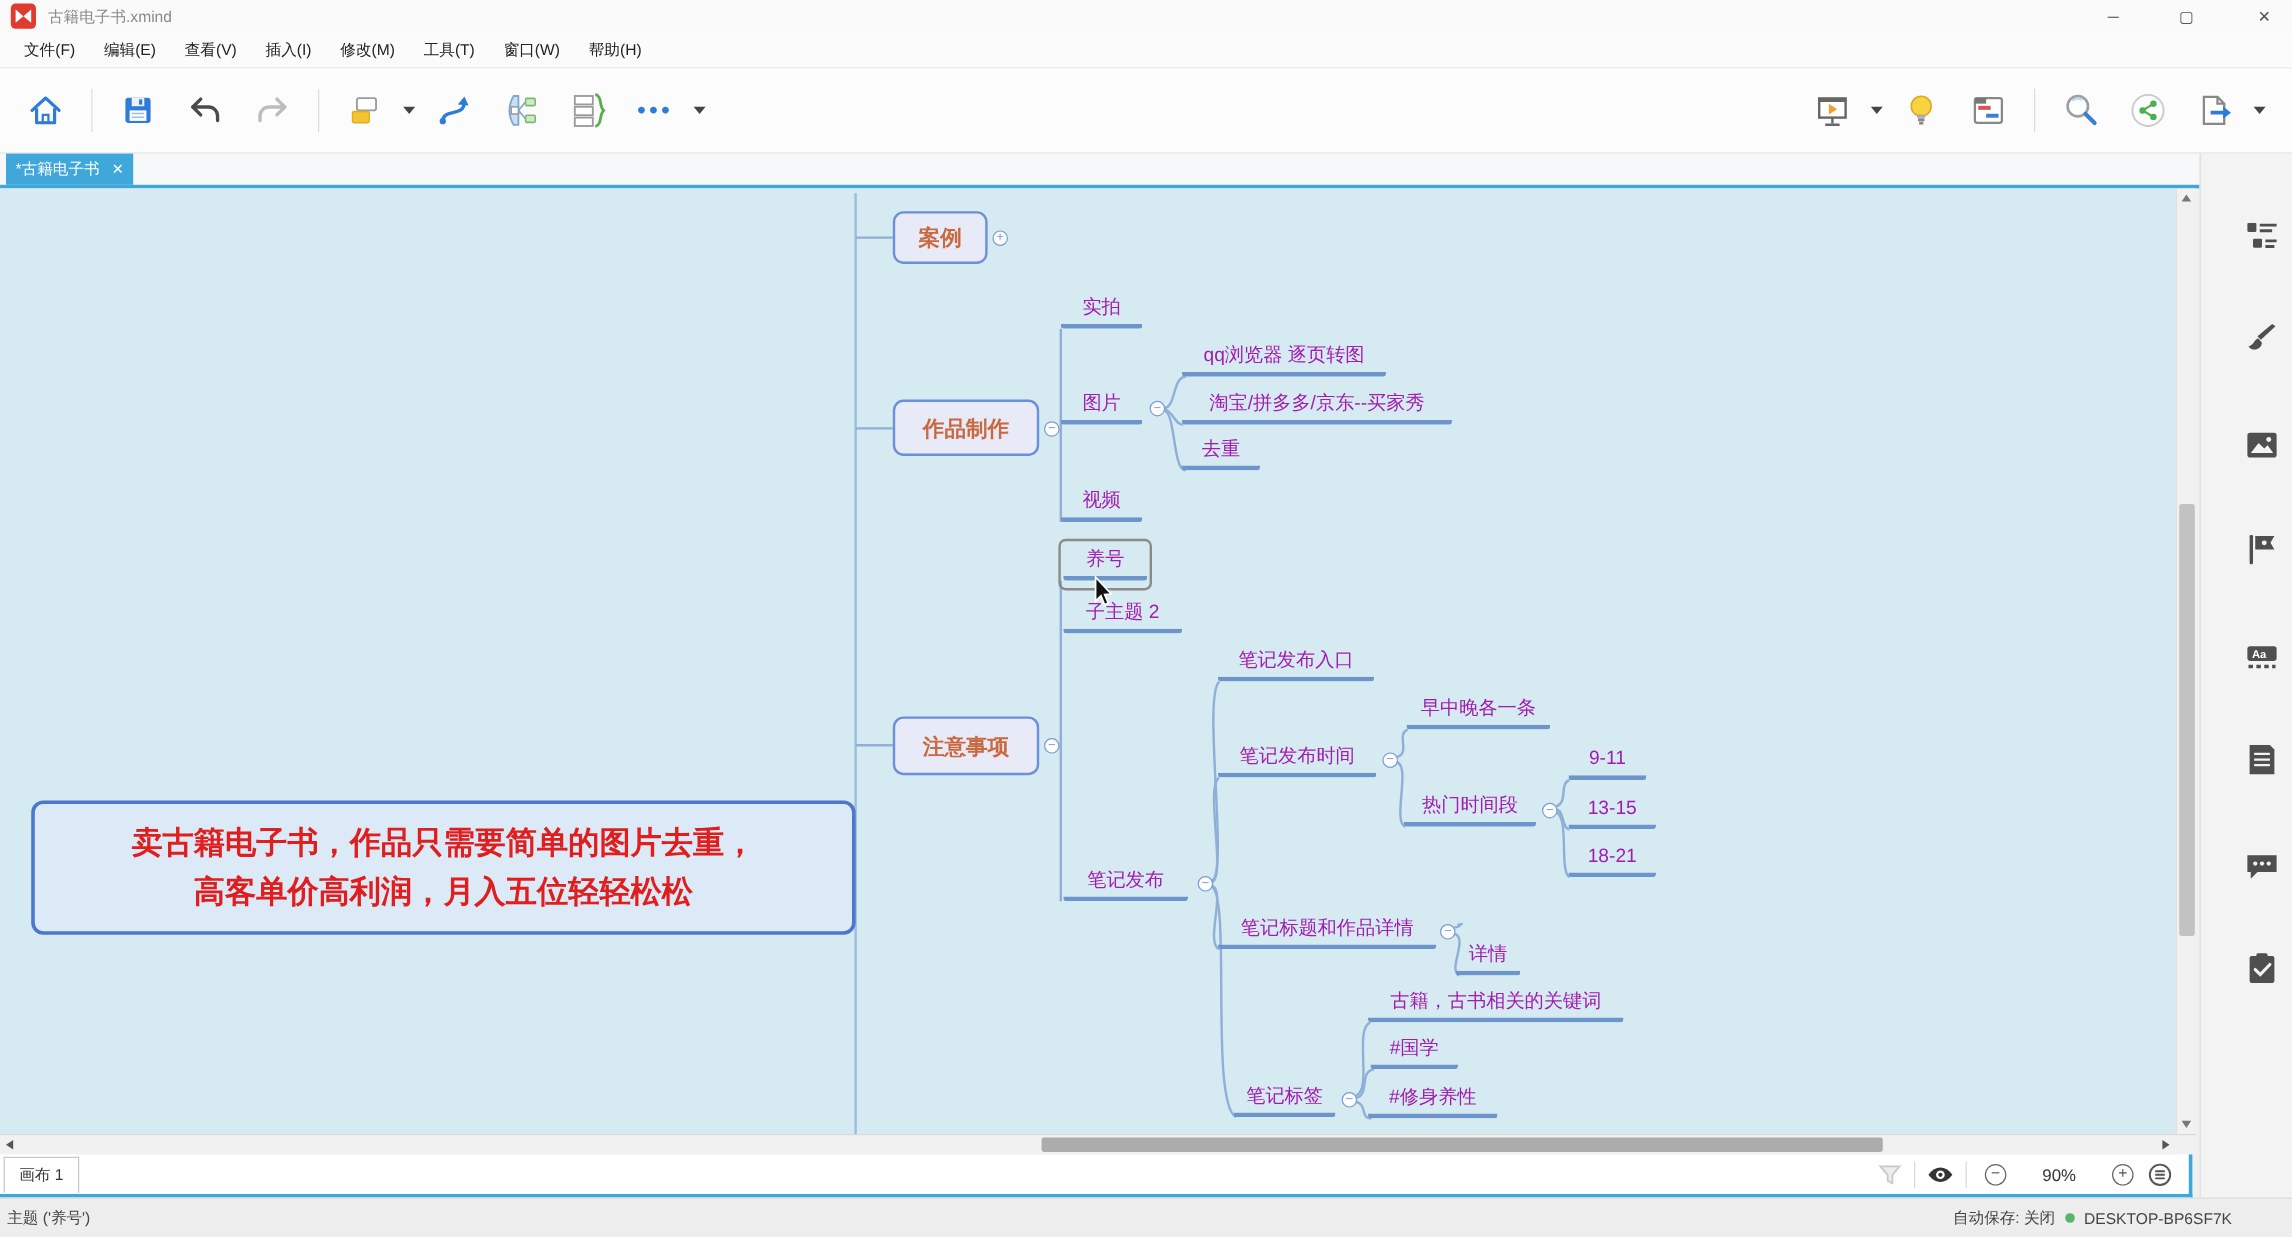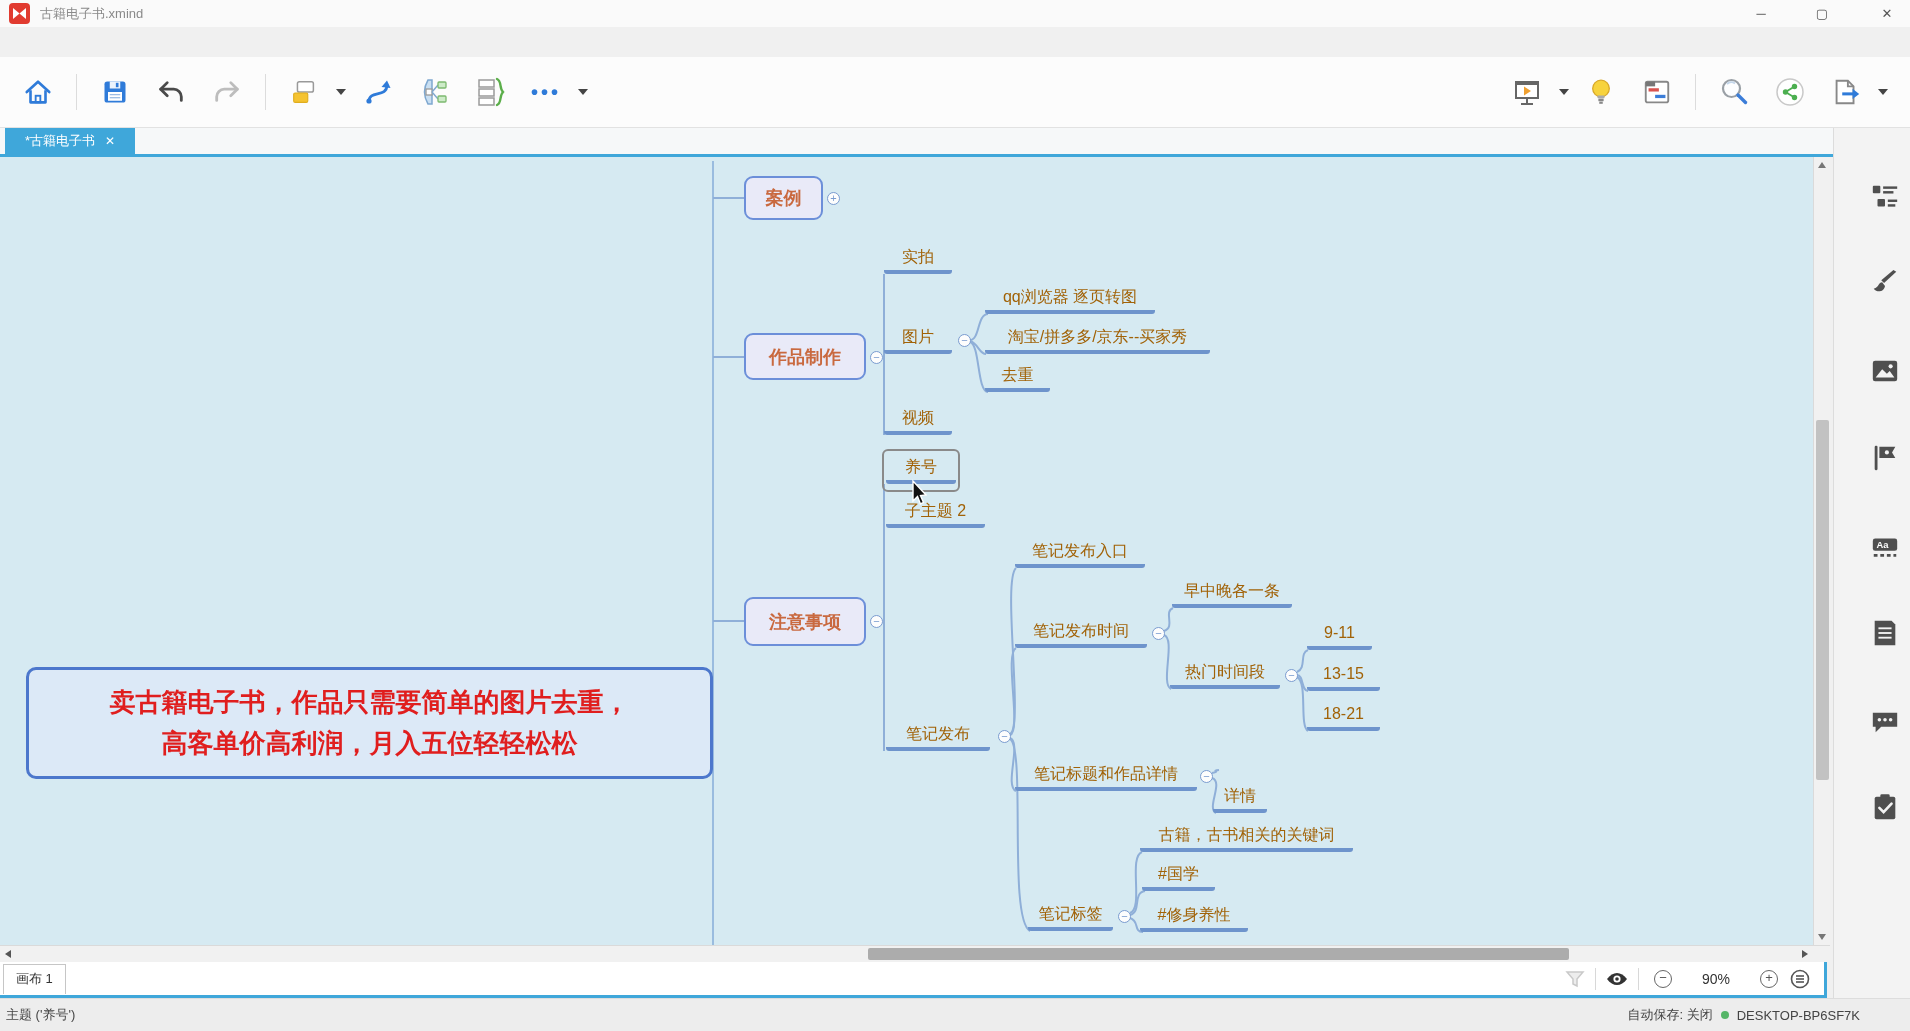--- a/index.html
+++ b/index.html
@@ -22,29 +22,29 @@
   .tgroup { position:absolute; top:0; height:70px; display:flex; align-items:center; }
   #tgroup-left { left:10px; }
   #tgroup-right { right:18px; }
   .tbtn { width:44px; height:46px; display:flex; align-items:center; justify-content:center; margin:0 6px; }
   .tdivider { width:1px; height:36px; background:#DCDCDC; margin:0 10px; }
   .caret { width:0; height:0; border-left:5px solid transparent; border-right:5px solid transparent; border-top:6px solid #444; margin:0 4px; }
   #more-dots { color:#2F7BD9; font-size:20px; font-weight:bold; letter-spacing:3px; line-height:20px; }
 
   
   #tabbar { position:absolute; left:0; top:128px; width:1833px; height:29px; background:#F6F8F9; border-bottom:3px solid #3FA7DA; }
-  #doc-tab { position:absolute; left:5px; top:0; height:26px; background:#3FA7DA; color:#fff; font-size:13px; display:flex; align-items:center; padding:0 20px; }
+  #doc-tab { position:absolute; left:5px; top:0; height:26px; background:#3FA7DA; color:#fff; font-size:13px; display:flex; align-items:center; padding:0 8px; }
   #doc-tab .tab-close { margin-left:10px; font-size:12px; }
 
   
   #canvas { position:absolute; left:0; top:157px; width:1813px; height:788px; background:#D6EAF2; overflow:hidden; }
   #connectors { position:absolute; left:0; top:0; }
 
   .tnode { position:absolute; height:30px; border-bottom:4px solid #6E94CC; border-radius:0 0 3px 3px;
-           font-size:16px; color:#a16207; text-align:center; line-height:25px; white-space:nowrap; }
+           font-size:16px; color:#a21caf; text-align:center; line-height:25px; white-space:nowrap; }
   .tnode.fs15 { font-size:15px; }
   .bnode { position:absolute; background:#E9EAF8; border:2px solid #6C8FD9; border-radius:9px; color:#C9693F;
            font-size:18px; font-weight:600; display:flex; align-items:center; justify-content:center; white-space:nowrap; }
   .expander { position:absolute; width:13px; height:13px; border-radius:50%; background:#FDFDFD; border:1px solid #7A9CD0;
               color:#7A9CD0; font-size:11px; line-height:10px; text-align:center; }
   #callout { position:absolute; left:10px; top:510px; width:687px; height:112px; background:#DCE9F7; border:3px solid #4C77CC;
              border-radius:10px; display:flex; flex-direction:column; align-items:center; justify-content:center;
              color:#E01E1E; font-weight:bold; font-size:26px; line-height:41px; white-space:nowrap;margin-left:16px; }
   #selection-box { position:absolute; left:882px; top:292px; width:78px; height:43px; border:2px solid #8A8A8A; border-radius:6px; }
   #mouse-cursor { position:absolute; left:905px; top:322px; }
@@ -91,20 +91,30 @@
           <path d="M1 2 L7.5 7.5 L1 13 Z" fill="#fff"></path>
           <path d="M14 2 L7.5 7.5 L14 13 Z" fill="#fff"></path>
         </svg>
     </div>
     <span id="title-text">古籍电子书.xmind</span>
     <div class="wbtn" id="btn-min">─</div>
     <div class="wbtn" id="btn-max">▢</div>
     <div class="wbtn" id="btn-close">✕</div>
   </div>
 
+  <div id="menubar">
+    <span class="menu-item">文件(F)</span>
+    <span class="menu-item">编辑(E)</span>
+    <span class="menu-item">查看(V)</span>
+    <span class="menu-item">插入(I)</span>
+    <span class="menu-item">修改(M)</span>
+    <span class="menu-item">工具(T)</span>
+    <span class="menu-item">窗口(W)</span>
+    <span class="menu-item">帮助(H)</span>
+  </div>
 
   <div id="toolbar">
     <div class="tgroup" id="tgroup-left">
       <div class="tbtn">
         <svg width="30" height="30" viewBox="0 0 32 32">
             <path d="M4 16 L16 5 L28 16" fill="none" stroke="#2F7BD9" stroke-width="2.8" stroke-linecap="round" stroke-linejoin="round"></path>
             <path d="M8 14 V27 H24 V14" fill="none" stroke="#2F7BD9" stroke-width="2.8" stroke-linejoin="round"></path>
             <rect x="13.5" y="20" width="5" height="7" fill="none" stroke="#2F7BD9" stroke-width="2"></rect>
           </svg>
       </div>

